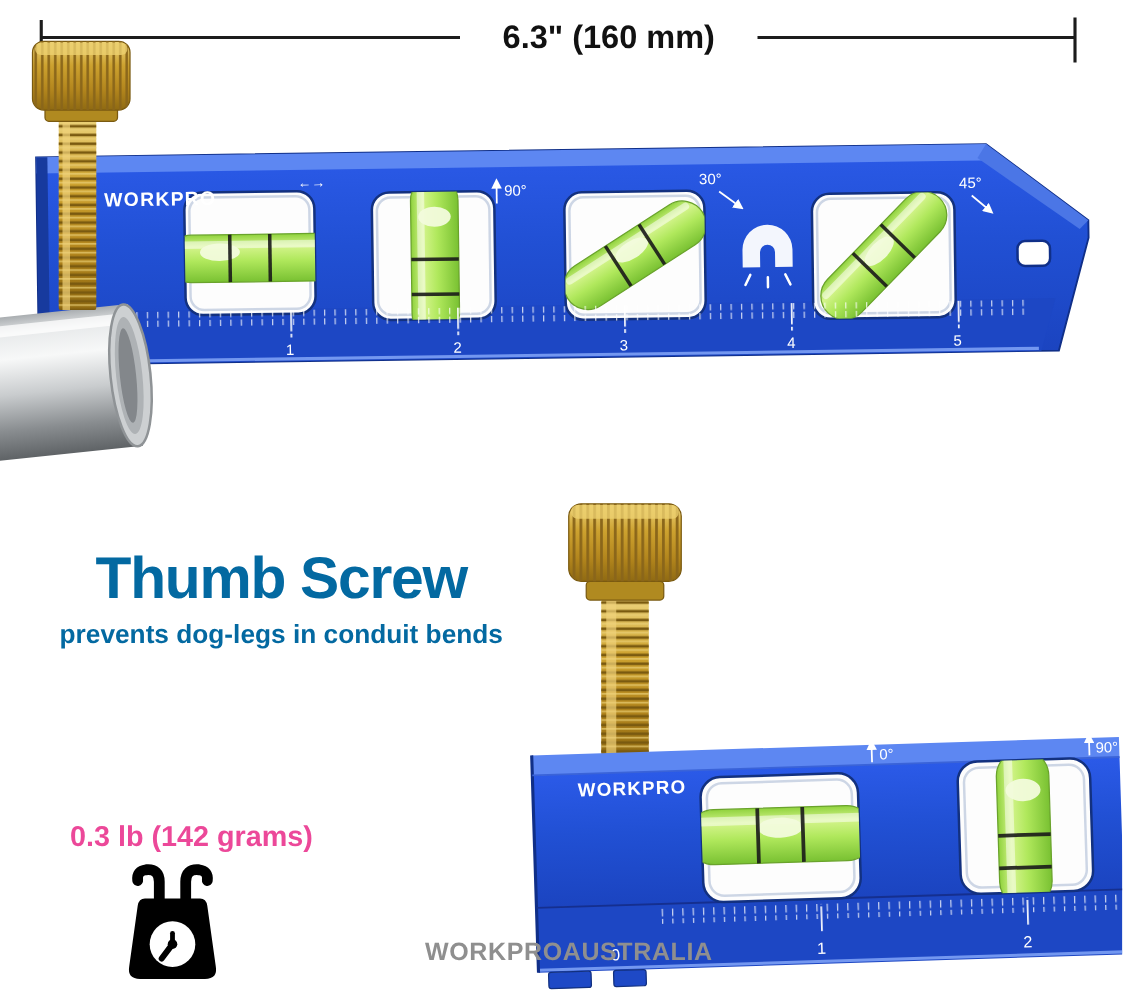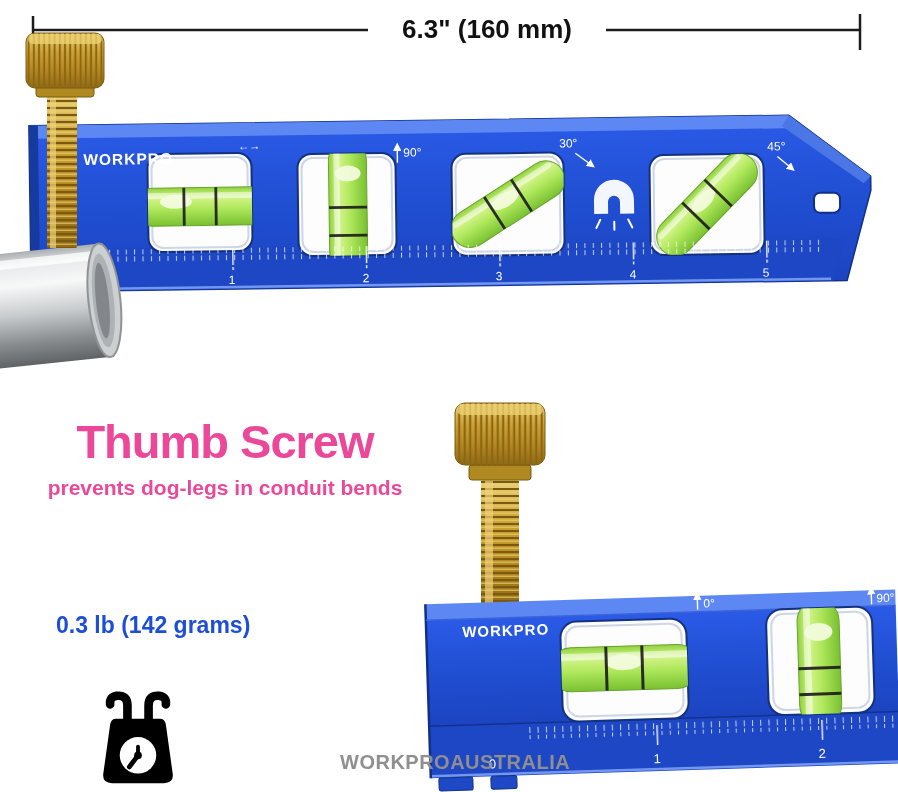--- a/index.html
+++ b/index.html
@@ -5,27 +5,27 @@
   html,body{margin:0;padding:0;background:#fff;}
   .page{
     position:relative;width:898px;height:792px;background:#ffffff;overflow:hidden;
     font-family:"Liberation Sans", sans-serif;
   }
   .scene{position:absolute;left:0;}
   #top-scene{top:0;}
   #bottom-scene{top:395px;}
   svg{font-family:"Liberation Sans", sans-serif;}
   .callout{
-    position:absolute;left:25px;top:416px;width:400px;text-align:center;color:#ec4899;z-index:4;
+    position:absolute;left:25px;top:436px;width:400px;text-align:center;color:#0369a1;z-index:4;
   }
   .callout .headline{font-size:47px;font-weight:bold;line-height:52px;letter-spacing:-1px;}
   .callout .subheadline{font-size:33px;font-weight:bold;line-height:40px;margin-top:10px;}
   .callout .tagline{font-size:21px;font-weight:bold;line-height:26px;margin-top:7px;}
   .weight{
-    position:absolute;left:56px;top:612px;font-size:23px;font-weight:bold;color:#1d4ed8;z-index:4;
+    position:absolute;left:56px;top:656px;font-size:23px;font-weight:bold;color:#ec4899;z-index:4;
   }
   .scale-icon-wrap{position:absolute;left:90px;top:686px;z-index:4;}
   .watermark{
     position:absolute;left:340px;top:751px;font-size:20px;font-weight:bold;
     color:#8f8f8f;letter-spacing:0.5px;z-index:6;
   }
 </style>
 </head>
 <body>
 

